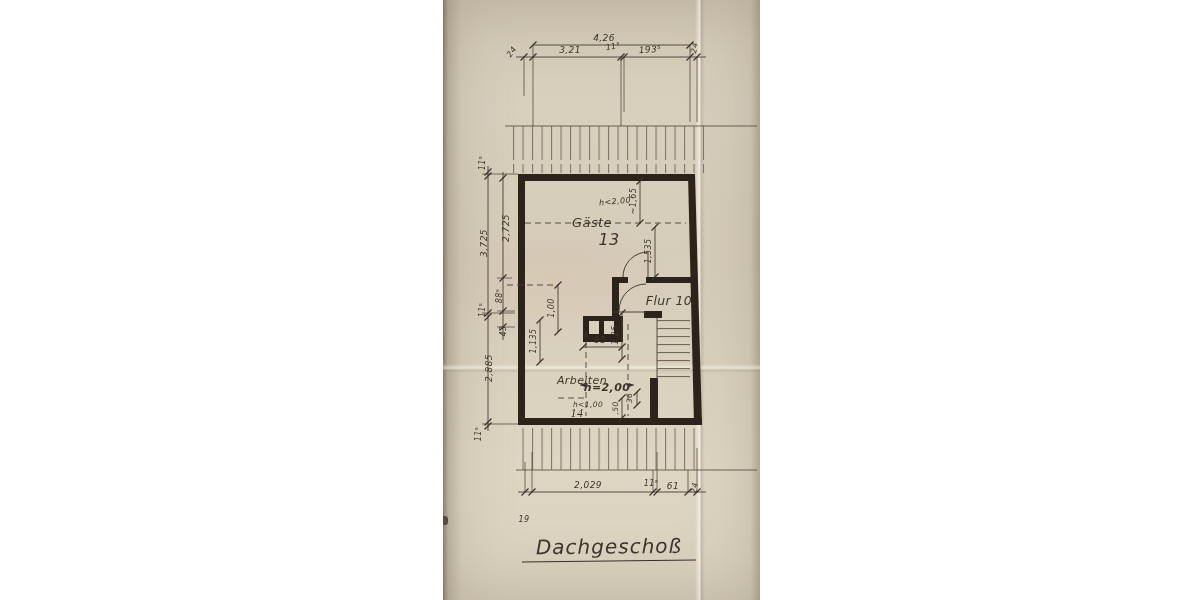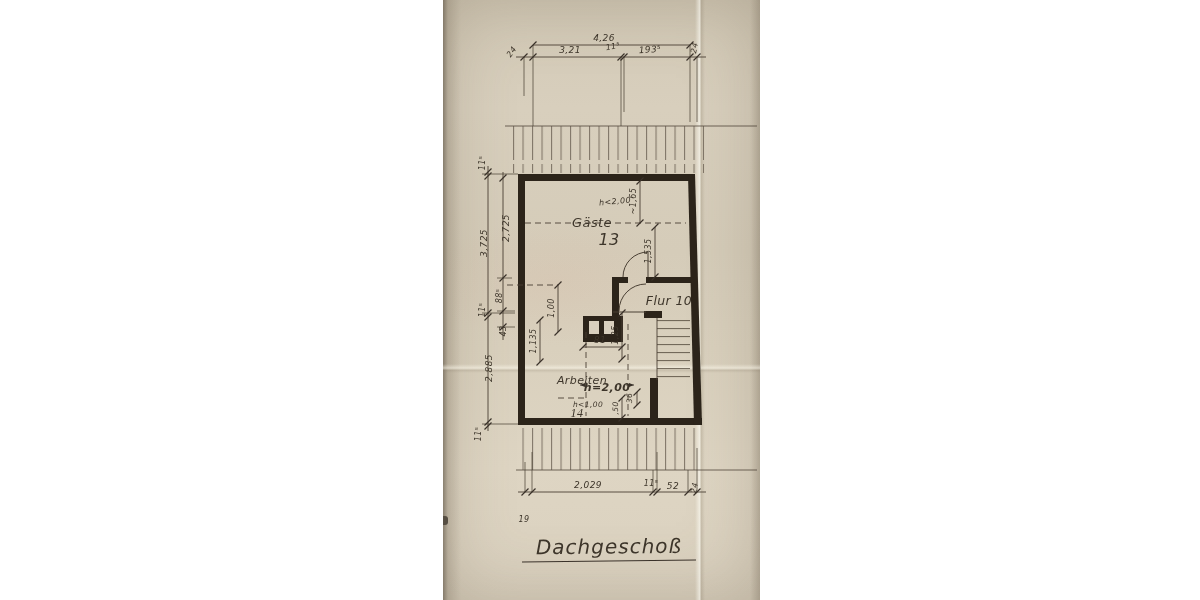--- a/index.html
+++ b/index.html
@@ -148,21 +148,21 @@
     <div class="lbl dims rot" style="left:483px;top:310px;">11⁵</div>
     <div class="lbl dim rot" style="left:489px;top:368px;">2,885</div>
     <div class="lbl dims rot" style="left:479px;top:434px;">11⁵</div>
     <div class="lbl dim rot" style="left:506px;top:228px;">2,725</div>
     <div class="lbl dims rot" style="left:500px;top:296px;">88⁵</div>
     <div class="lbl dims rot" style="left:504px;top:331px;">43</div>
 
     <div class="lbl dims" style="left:524px;top:486px;margin-top:34px;">19</div>
     <div class="lbl dim" style="left:588px;top:485px;">2,029</div>
     <div class="lbl dims" style="left:651px;top:484px;">11⁵</div>
-    <div class="lbl dim" style="left:673px;top:486px;">52</div>
+    <div class="lbl dim" style="left:673px;top:486px;">61</div>
     <div class="lbl dims" style="left:695px;top:488px;transform:translate(-50%,-50%) rotate(-80deg);">24</div>
 
     <div class="lbl room" style="left:592px;top:222px;">Gäste</div>
     <div class="lbl room" style="left:585px;top:240px;font-size:16px;margin-left:24px;">13</div>
     <div class="lbl room" style="left:669px;top:301px;font-size:12.5px;">Flur 10</div>
     <div class="lbl room" style="left:582px;top:380px;font-size:11px;">Arbeiten</div>
     <div class="lbl room" style="left:577px;top:413px;font-size:12px;font-family:Liberation Serif, serif;">14</div>
 
     <div class="lbl dims" style="left:615px;top:202px;transform:translate(-50%,-50%) rotate(-5deg);">h&lt;2,00</div>
     <div class="lbl dims rot" style="left:634px;top:201px;">~1,65</div>

